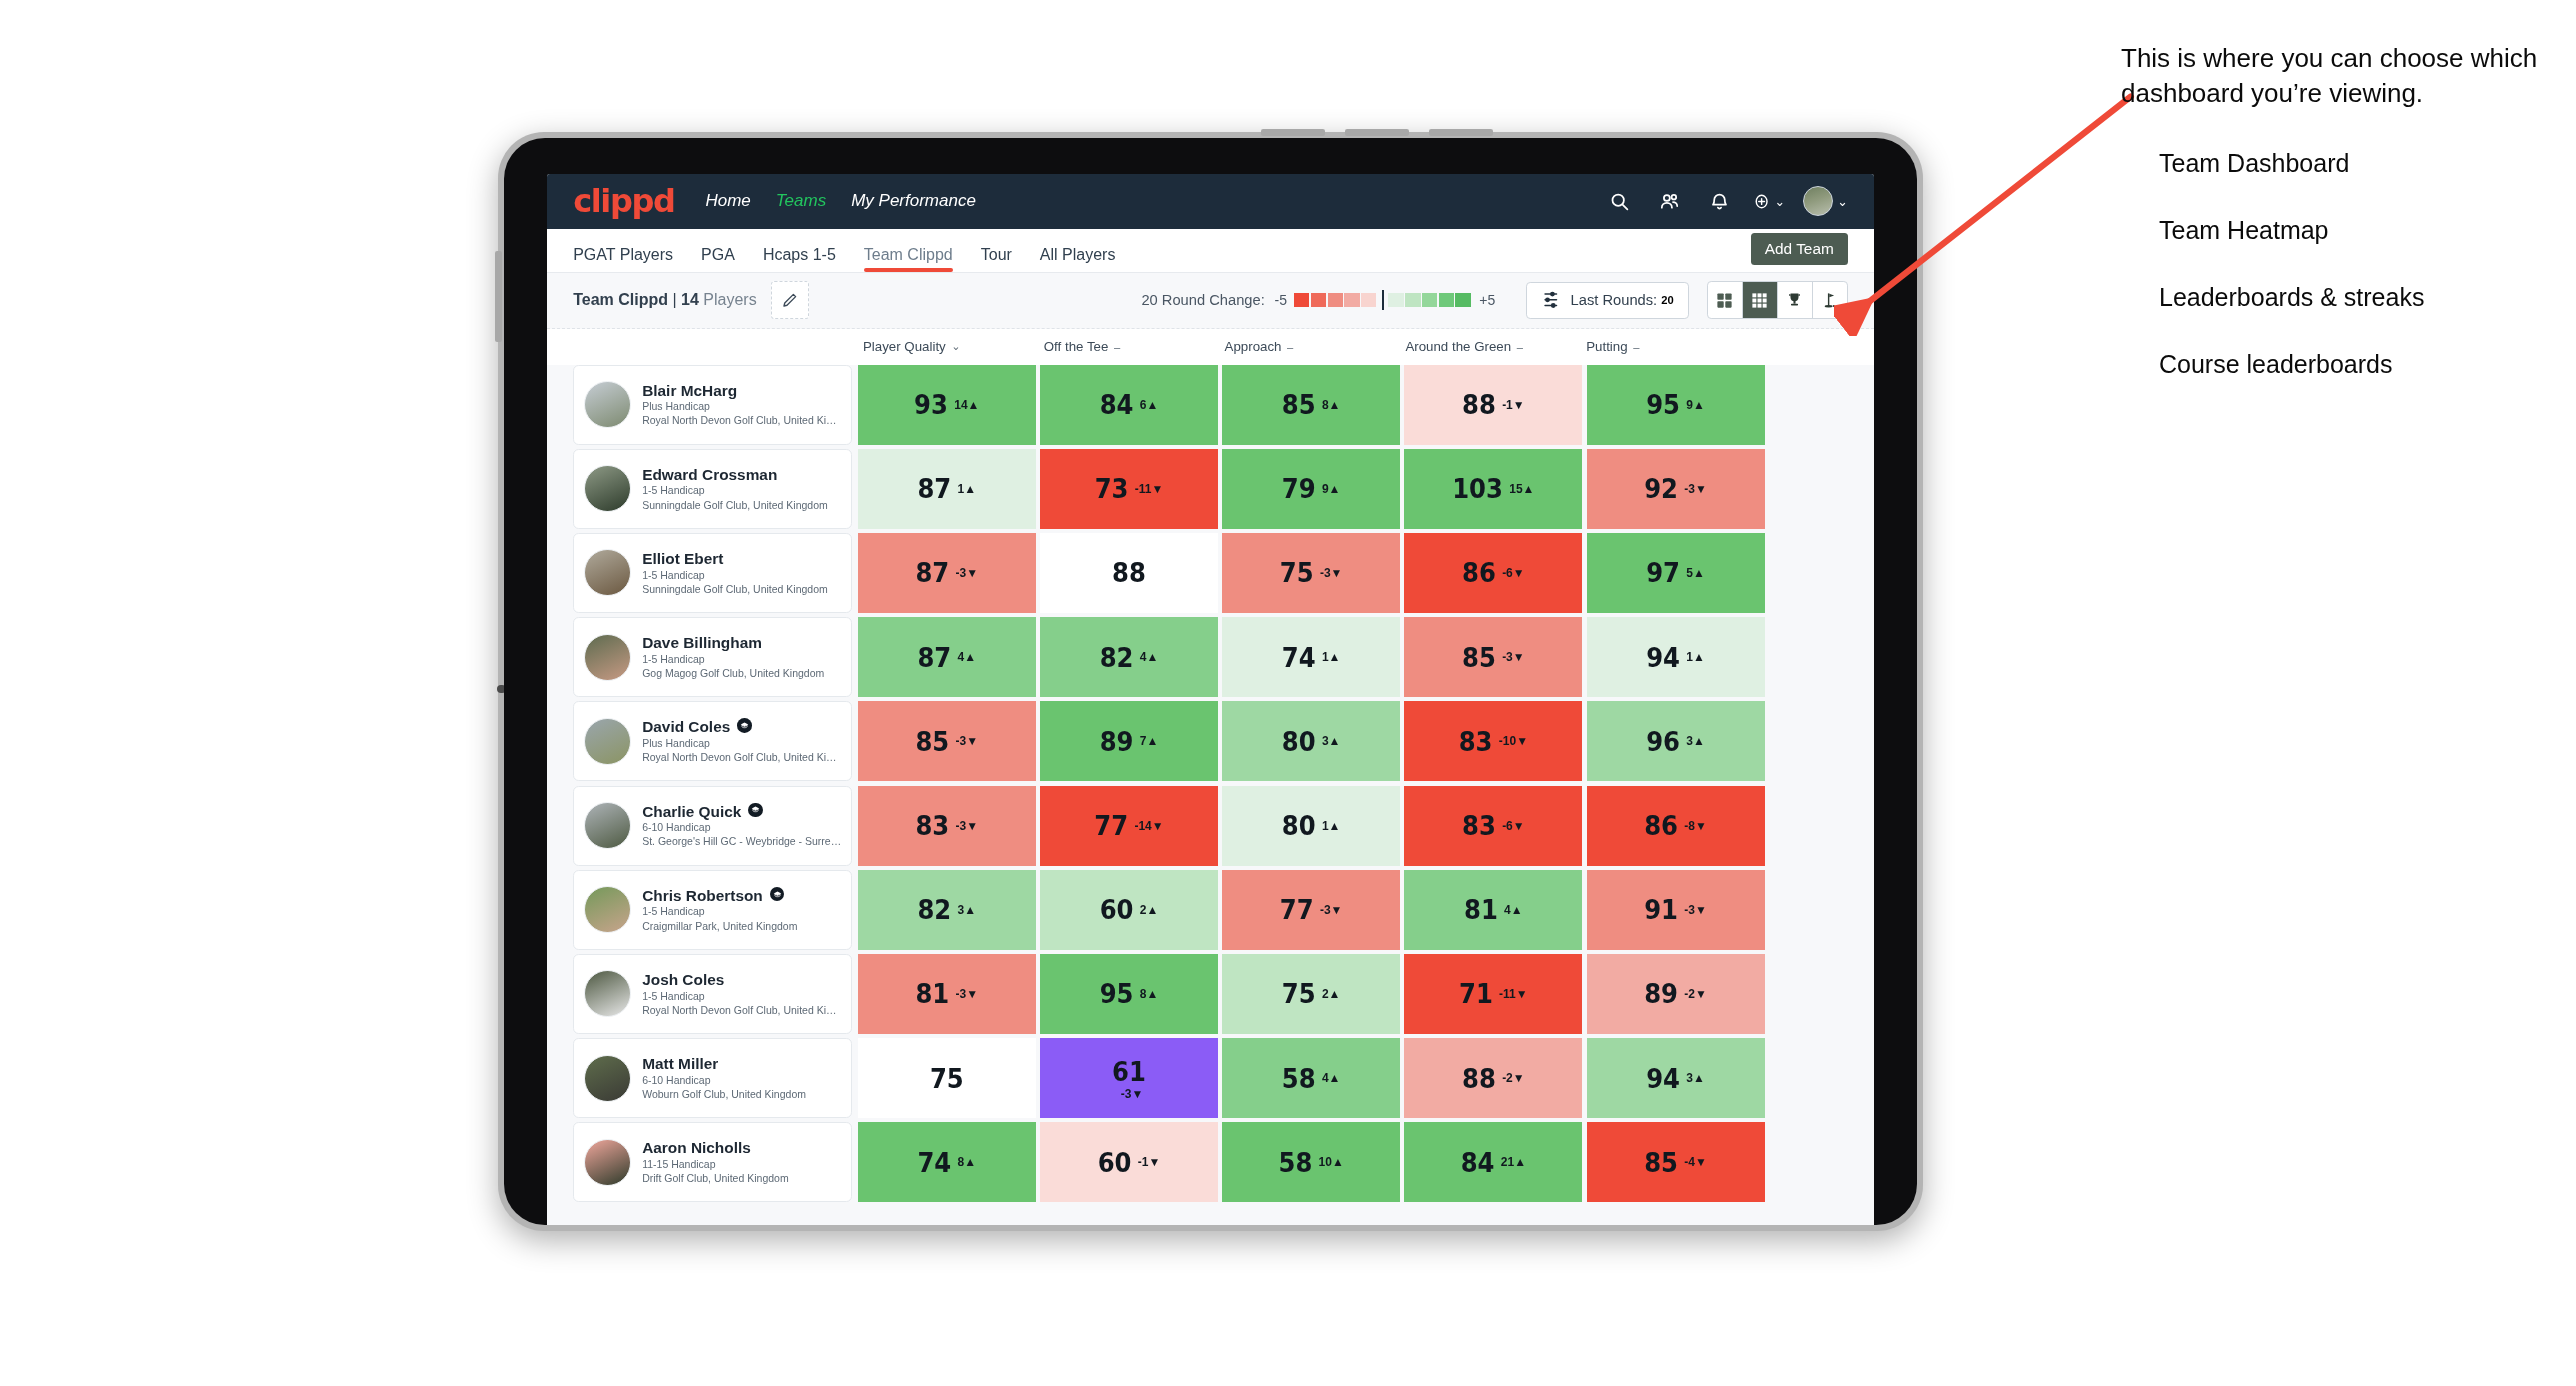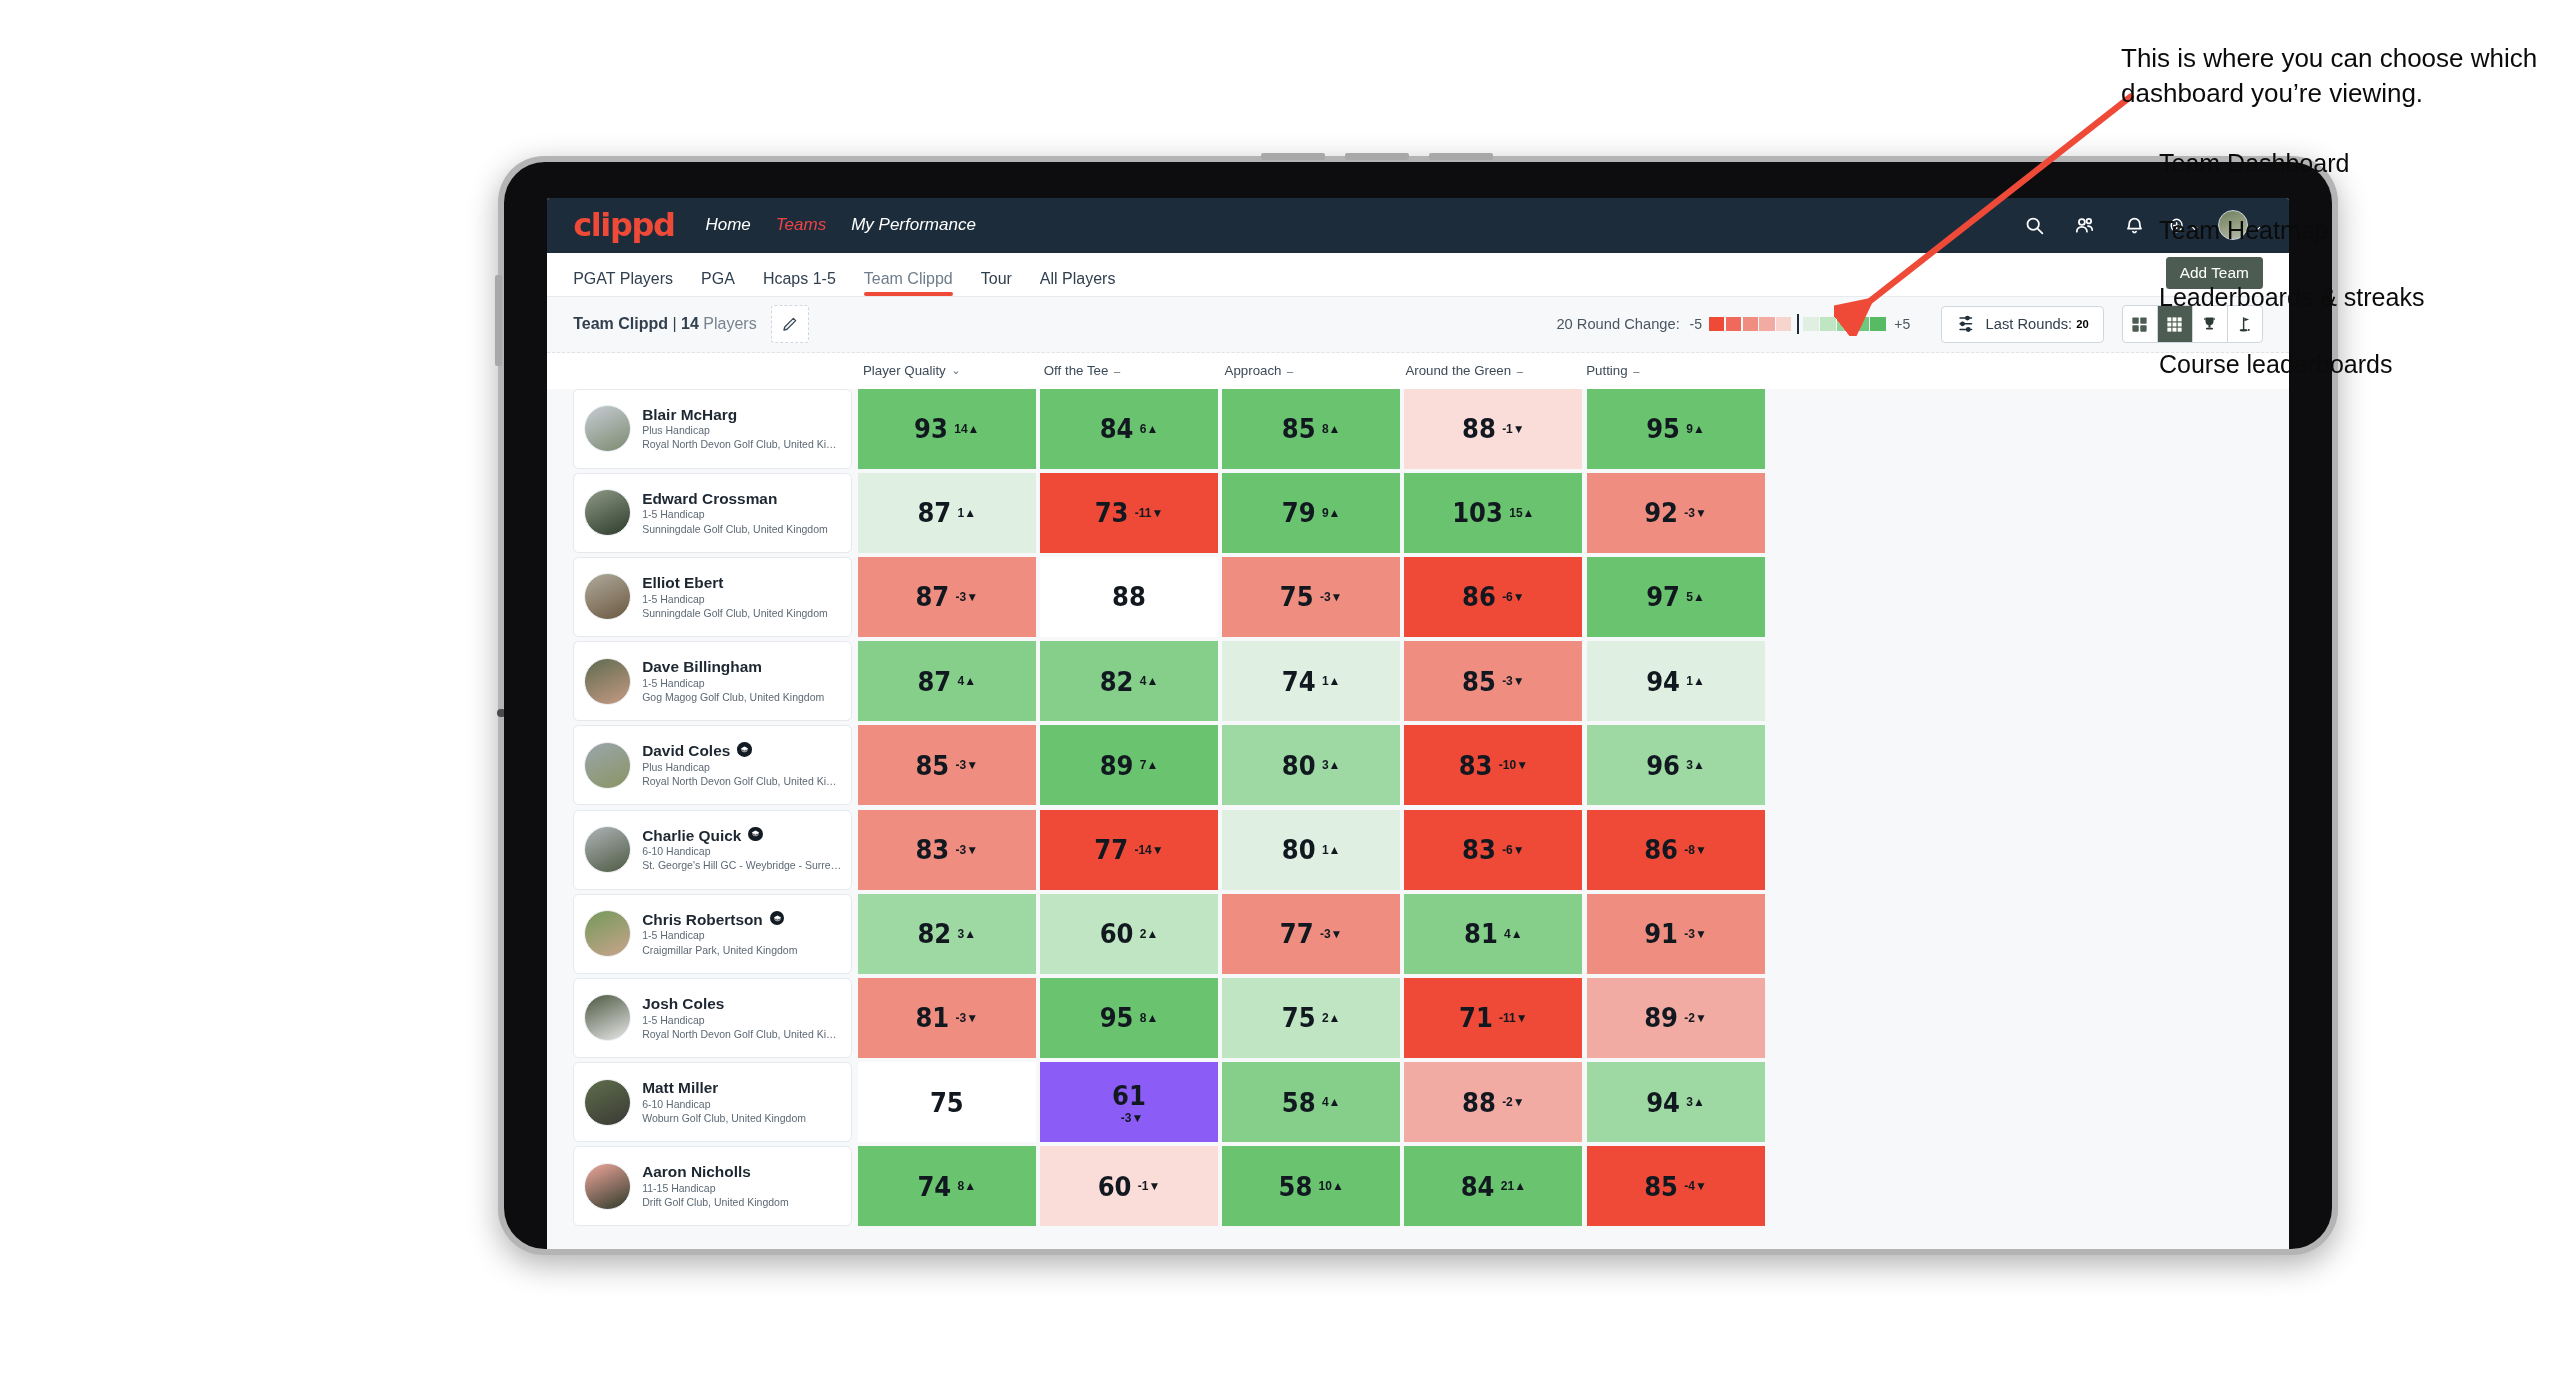--- a/index.html
+++ b/index.html
@@ -1,37 +1,37 @@
 <!DOCTYPE html>
 <html style="font-size:11.2px"><head>
 <meta charset="utf-8">
 <style>
   html,body{margin:0;padding:0;background:#ffffff;}
   body{width:2576px;height:1386px;overflow:hidden;font-family:"Liberation Sans",sans-serif;position:relative;}
 
   
-  #tablet-frame{position:absolute;left:498px;top:156px;width:1840px;height:1099px;
+  #tablet-frame{position:absolute;left:498px;top:132px;width:1425px;height:1099px;
     background:#b4b4b4;border-radius:46px;box-shadow:0 9.8px 31px rgba(0,0,0,.30);}
   #tablet-bezel{position:absolute;left:5.6px;top:5.6px;right:5.6px;bottom:5.6px;
     background:#0d0d0f;border-radius:41px;}
   #tablet-screen{position:absolute;left:43px;top:36px;right:43px;bottom:0px;
     background:#f7f8fa;border-radius:2.8px 2.8px 0 0;overflow:hidden;}
   .frame-btn{position:absolute;background:#a8a8a8;border-radius:2.1px;}
   #btn-top-1{left:763px;top:-2.8px;width:64px;height:7px;}
   #btn-top-2{left:847px;top:-2.8px;width:64px;height:7px;}
   #btn-top-3{left:931px;top:-2.8px;width:64px;height:7px;}
   #btn-side-left{left:-3.5px;top:119px;width:7px;height:91px;border-radius:2.1px;}
   #home-dot{position:absolute;left:-0.7px;top:553px;width:8.4px;height:8.4px;border-radius:50%;background:#4a4a4a;}
 
   
   #app-header{height:55px;background:#1d2c3b;display:flex;align-items:center;padding:0 26.6px;}
   #brand-logo{color:#ef4a38;font-size:32px;font-weight:700;letter-spacing:-1.4px;
     font-family:"DejaVu Sans",sans-serif;line-height:1;margin-right:31px;}
   .nav-link{color:#ffffff;font-size:17px;margin-right:25px;white-space:nowrap;cursor:pointer;font-style:italic;}
-  .nav-link.dim{color:#ef4444;}
+  .nav-link.dim{color:#22c55e;}
   #header-spacer{flex:1;}
   .hdr-icon{width:32px;height:32px;margin-left:18px;display:flex;align-items:center;
     justify-content:center;color:#ffffff;cursor:pointer;}
   .hdr-icon svg{width:21px;height:21px;}
   .caret{color:#ffffff;font-size:12.6px;margin-left:4.2px;}
   #avatar-wrap{display:flex;align-items:center;margin-left:18px;cursor:pointer;}
   #avatar{width:28px;height:28px;border-radius:50%;border:1.4px solid #cdd5dd;
     background:linear-gradient(160deg,#6f7f60 0%,#8f9a7d 45%,#b9bfae 100%);}
 
   

